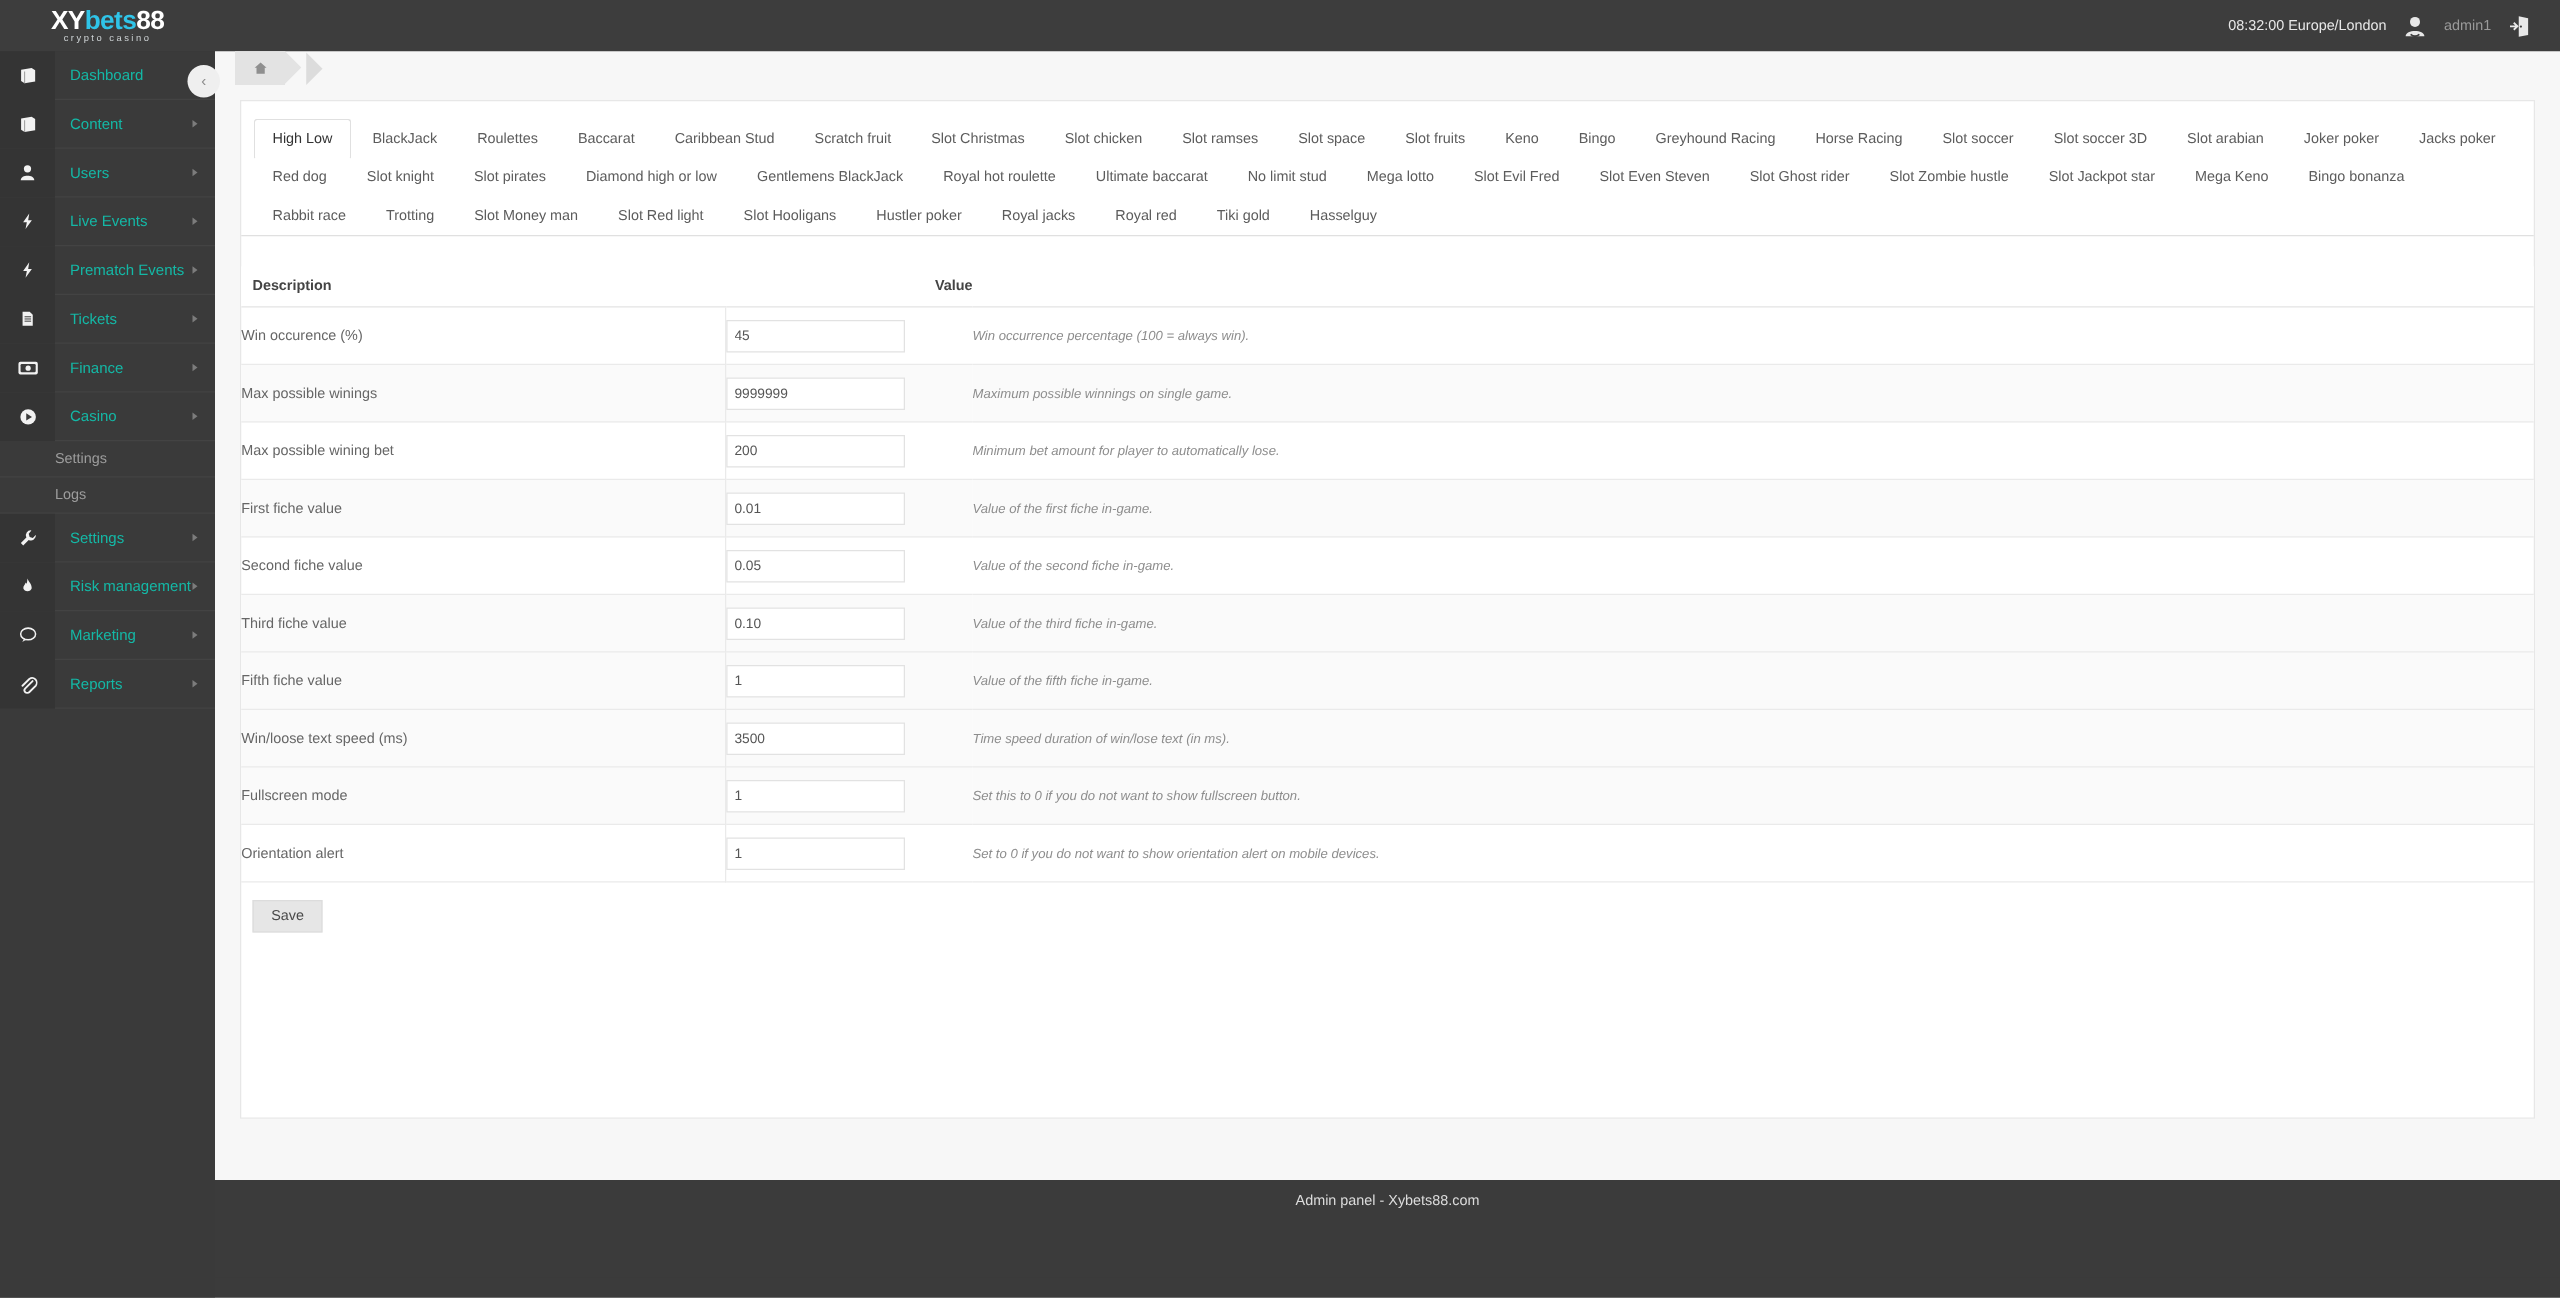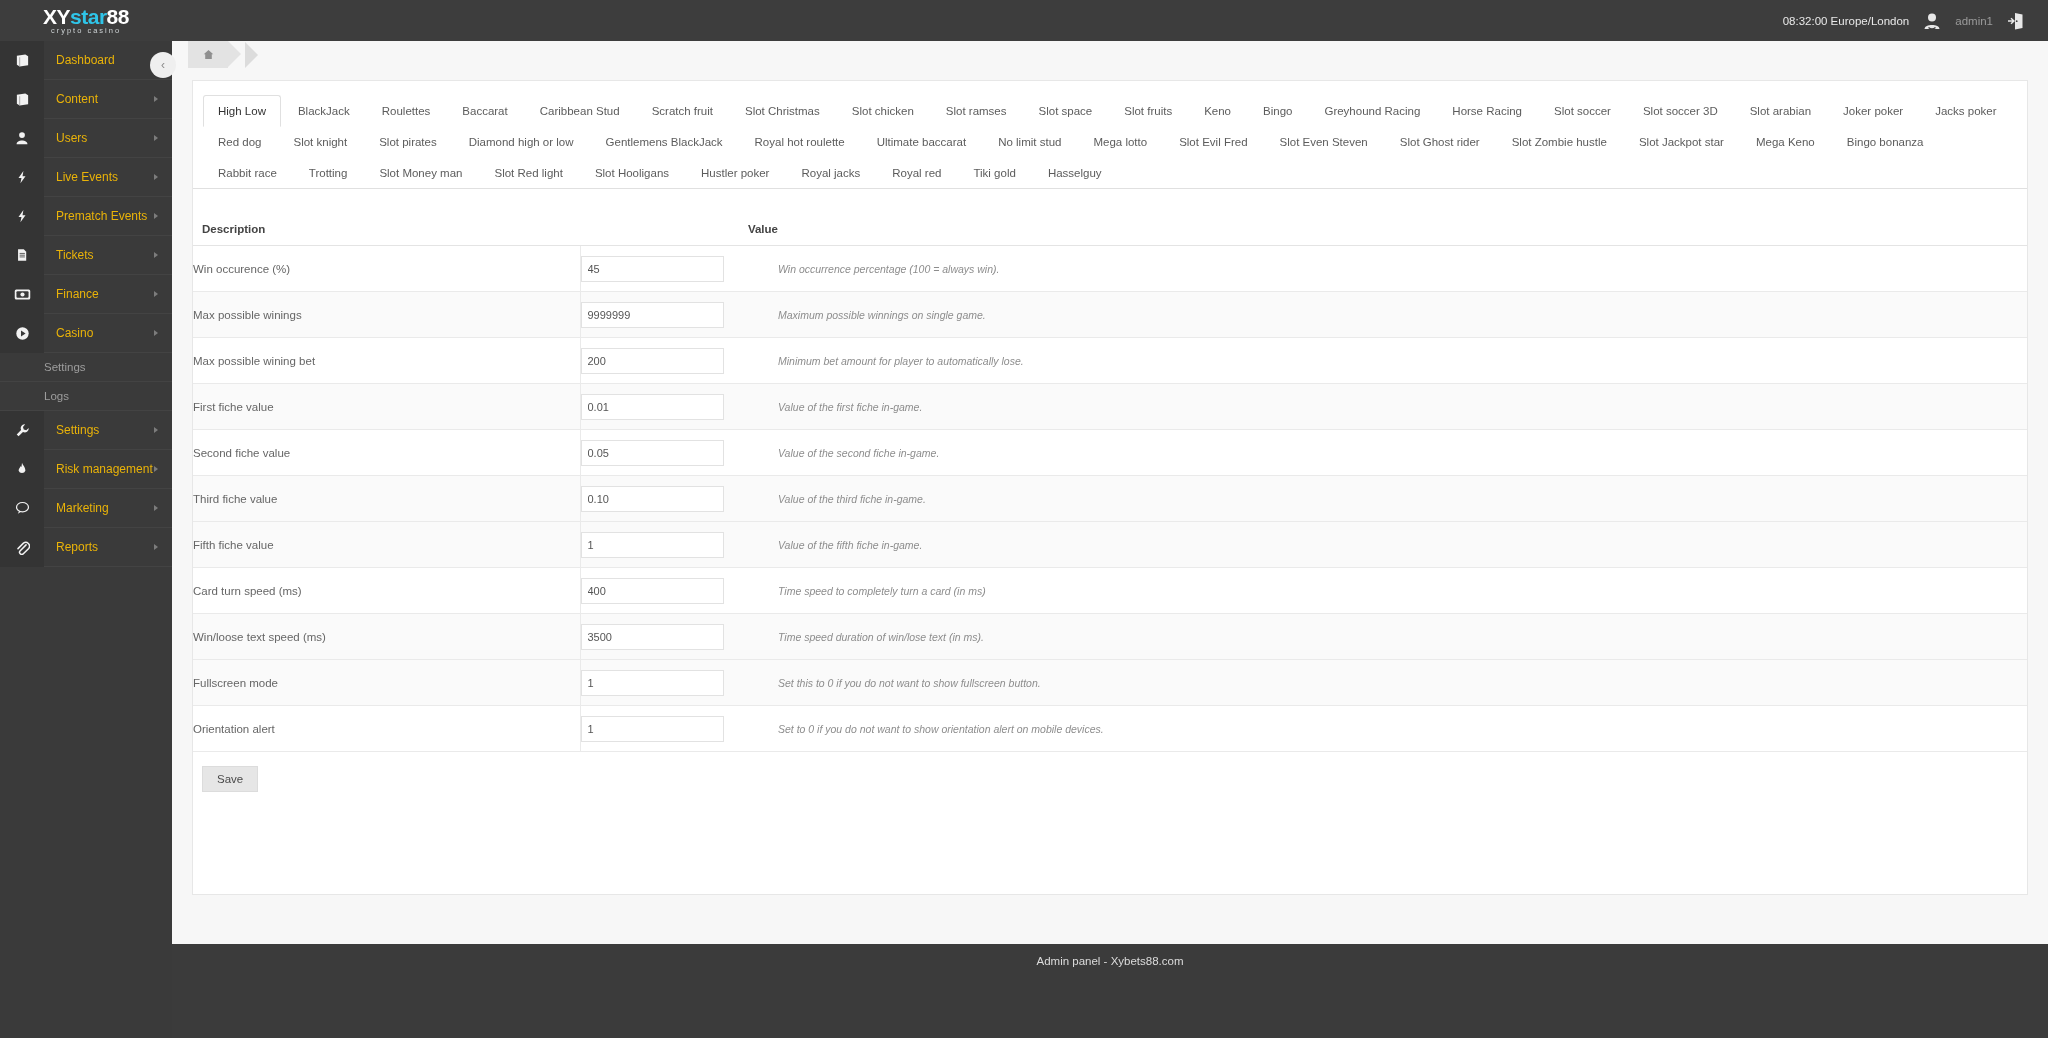--- a/index.html
+++ b/index.html
@@ -56,21 +56,21 @@
     border-bottom: 1px solid #434343;
     position: relative;
     cursor: pointer;
   }
   .nav-icon-box {
     width: 44px; height: 39px;
     display: flex; align-items: center; justify-content: center;
     background: #343434;
   }
   .nav-label {
-    color: #eab308; font-size: 12px; padding-left: 12px;
+    color: #14b8a6; font-size: 12px; padding-left: 12px;
     flex: 1;
   }
   .nav-arrow {
     margin-right: 14px;
     width: 0; height: 0;
     border-left: 4px solid #7c7c7c;
     border-top: 3.5px solid transparent;
     border-bottom: 3.5px solid transparent;
   }
   .nav-sub {
@@ -200,21 +200,21 @@
     padding-top: 11px;
   }
   .footer-text { color: #dcdcdc; font-size: 11.5px; }
 </style>
 </head>
 <body>
 
 <div class="topbar">
   <div class="logo-wrap">
     <div class="logo-text">
-      <span class="logo-xy">XY</span><span class="logo-bets">star</span><span class="logo-88">88</span>
+      <span class="logo-xy">XY</span><span class="logo-bets">bets</span><span class="logo-88">88</span>
     </div>
     <div class="logo-sub">crypto casino</div>
   </div>
 
   <div class="topbar-right">
     <span class="tb-time">08:32:00 Europe/London</span>
     <span class="tb-icon">
       <svg class="ic" width="20" height="20" viewBox="0 0 20 20">
         <circle cx="10" cy="6.5" r="4" fill="#e8e8e8"></circle>
         <path d="M2.5 18 C2.5 12.5 17.5 12.5 17.5 18 Z" fill="#e8e8e8"></path>
@@ -475,25 +475,20 @@
         <tr class="alt">
           <td class="td-desc">Third fiche value</td>
           <td class="td-val"><input class="cell-input" value="0.10" style=""></td>
           <td class="td-help">Value of the third fiche in-game.</td>
         </tr>
         <tr class="alt">
           <td class="td-desc">Fifth fiche value</td>
           <td class="td-val"><input class="cell-input" value="1" style=""></td>
           <td class="td-help">Value of the fifth fiche in-game.</td>
         </tr>
-        <tr>
-          <td class="td-desc">Card turn speed (ms)</td>
-          <td class="td-val"><input class="cell-input" value="400" style=""></td>
-          <td class="td-help">Time speed to completely turn a card (in ms)</td>
-        </tr>
         <tr class="alt">
           <td class="td-desc">Win/loose text speed (ms)</td>
           <td class="td-val"><input class="cell-input" value="3500" style=""></td>
           <td class="td-help">Time speed duration of win/lose text (in ms).</td>
         </tr>
         <tr class="alt">
           <td class="td-desc">Fullscreen mode</td>
           <td class="td-val"><input class="cell-input" value="1" style=""></td>
           <td class="td-help">Set this to 0 if you do not want to show fullscreen button.</td>
         </tr>

